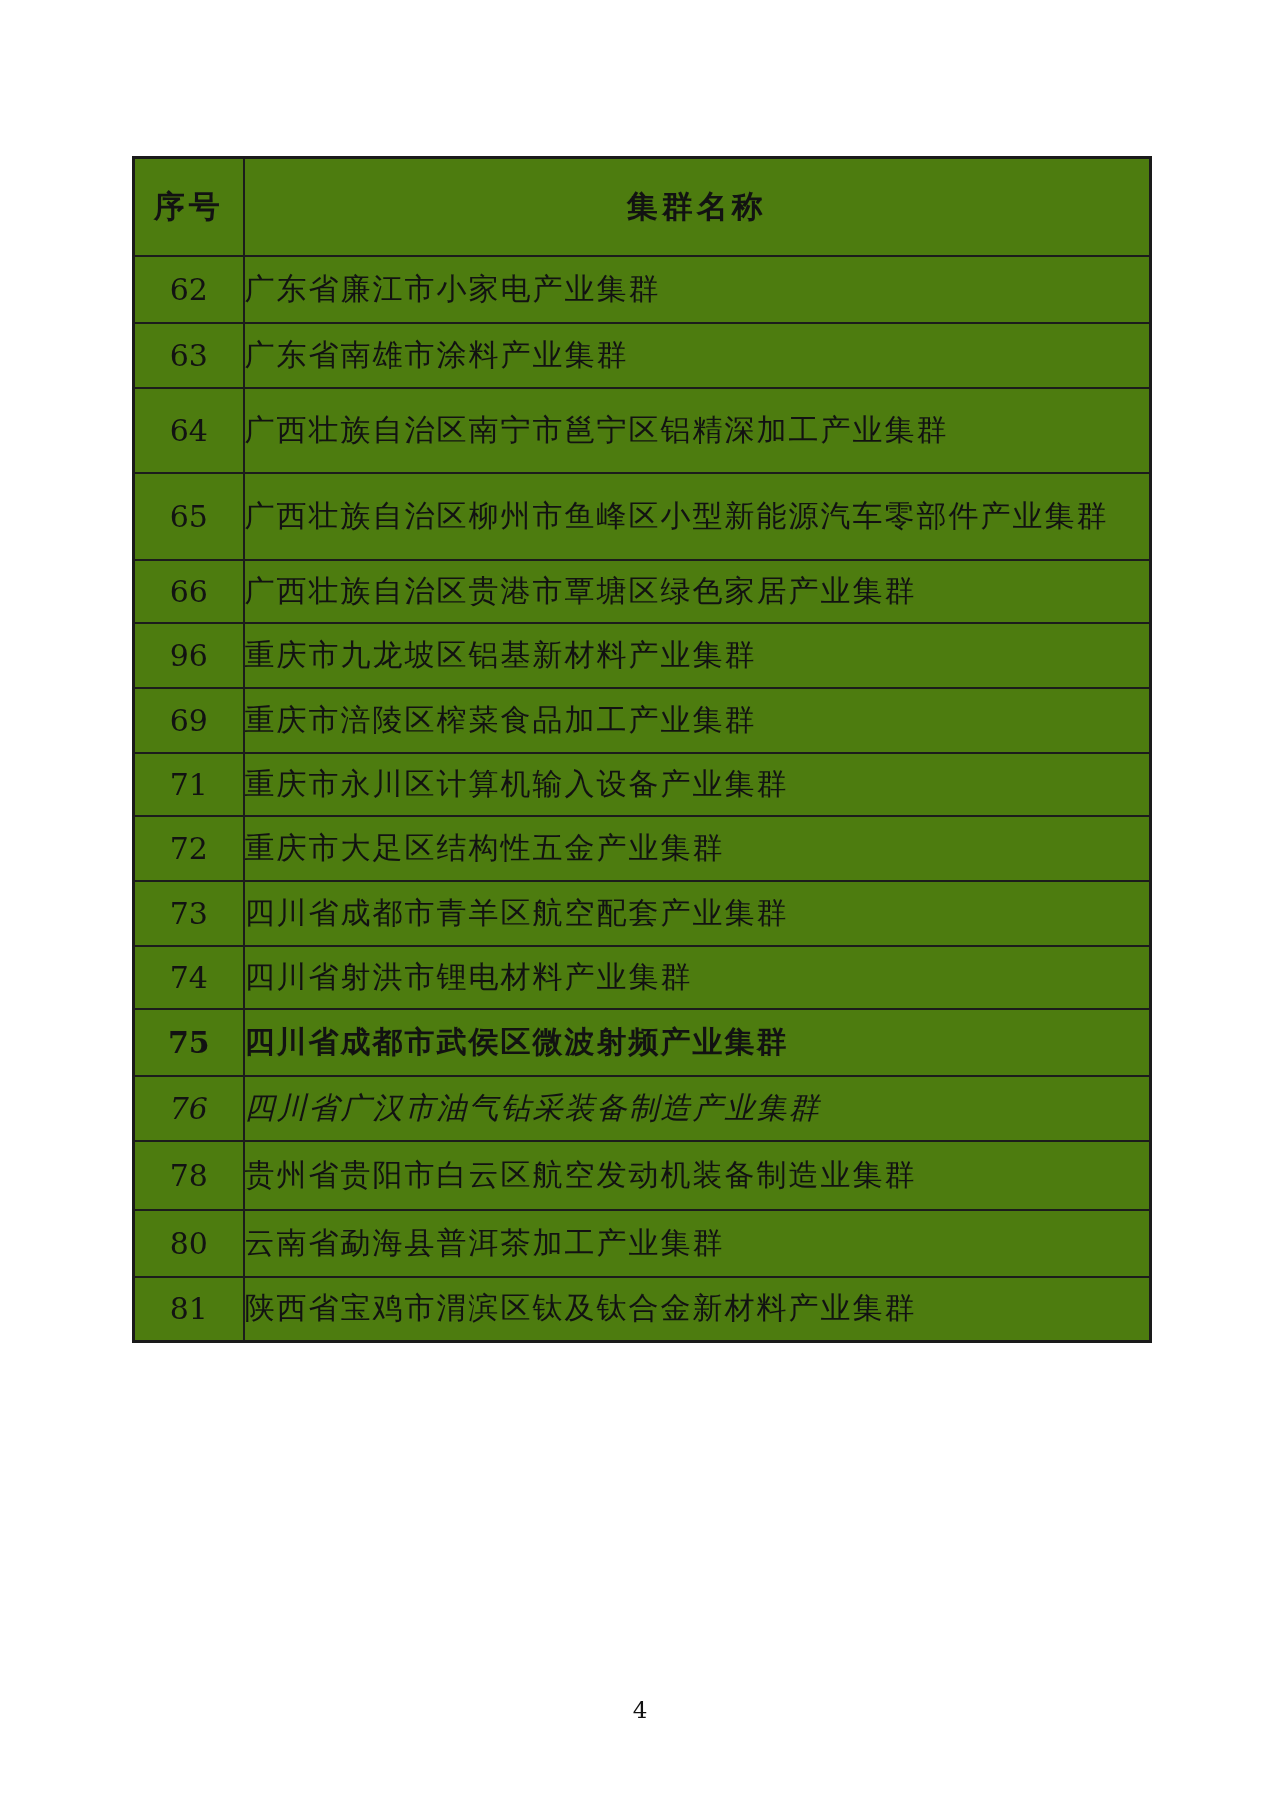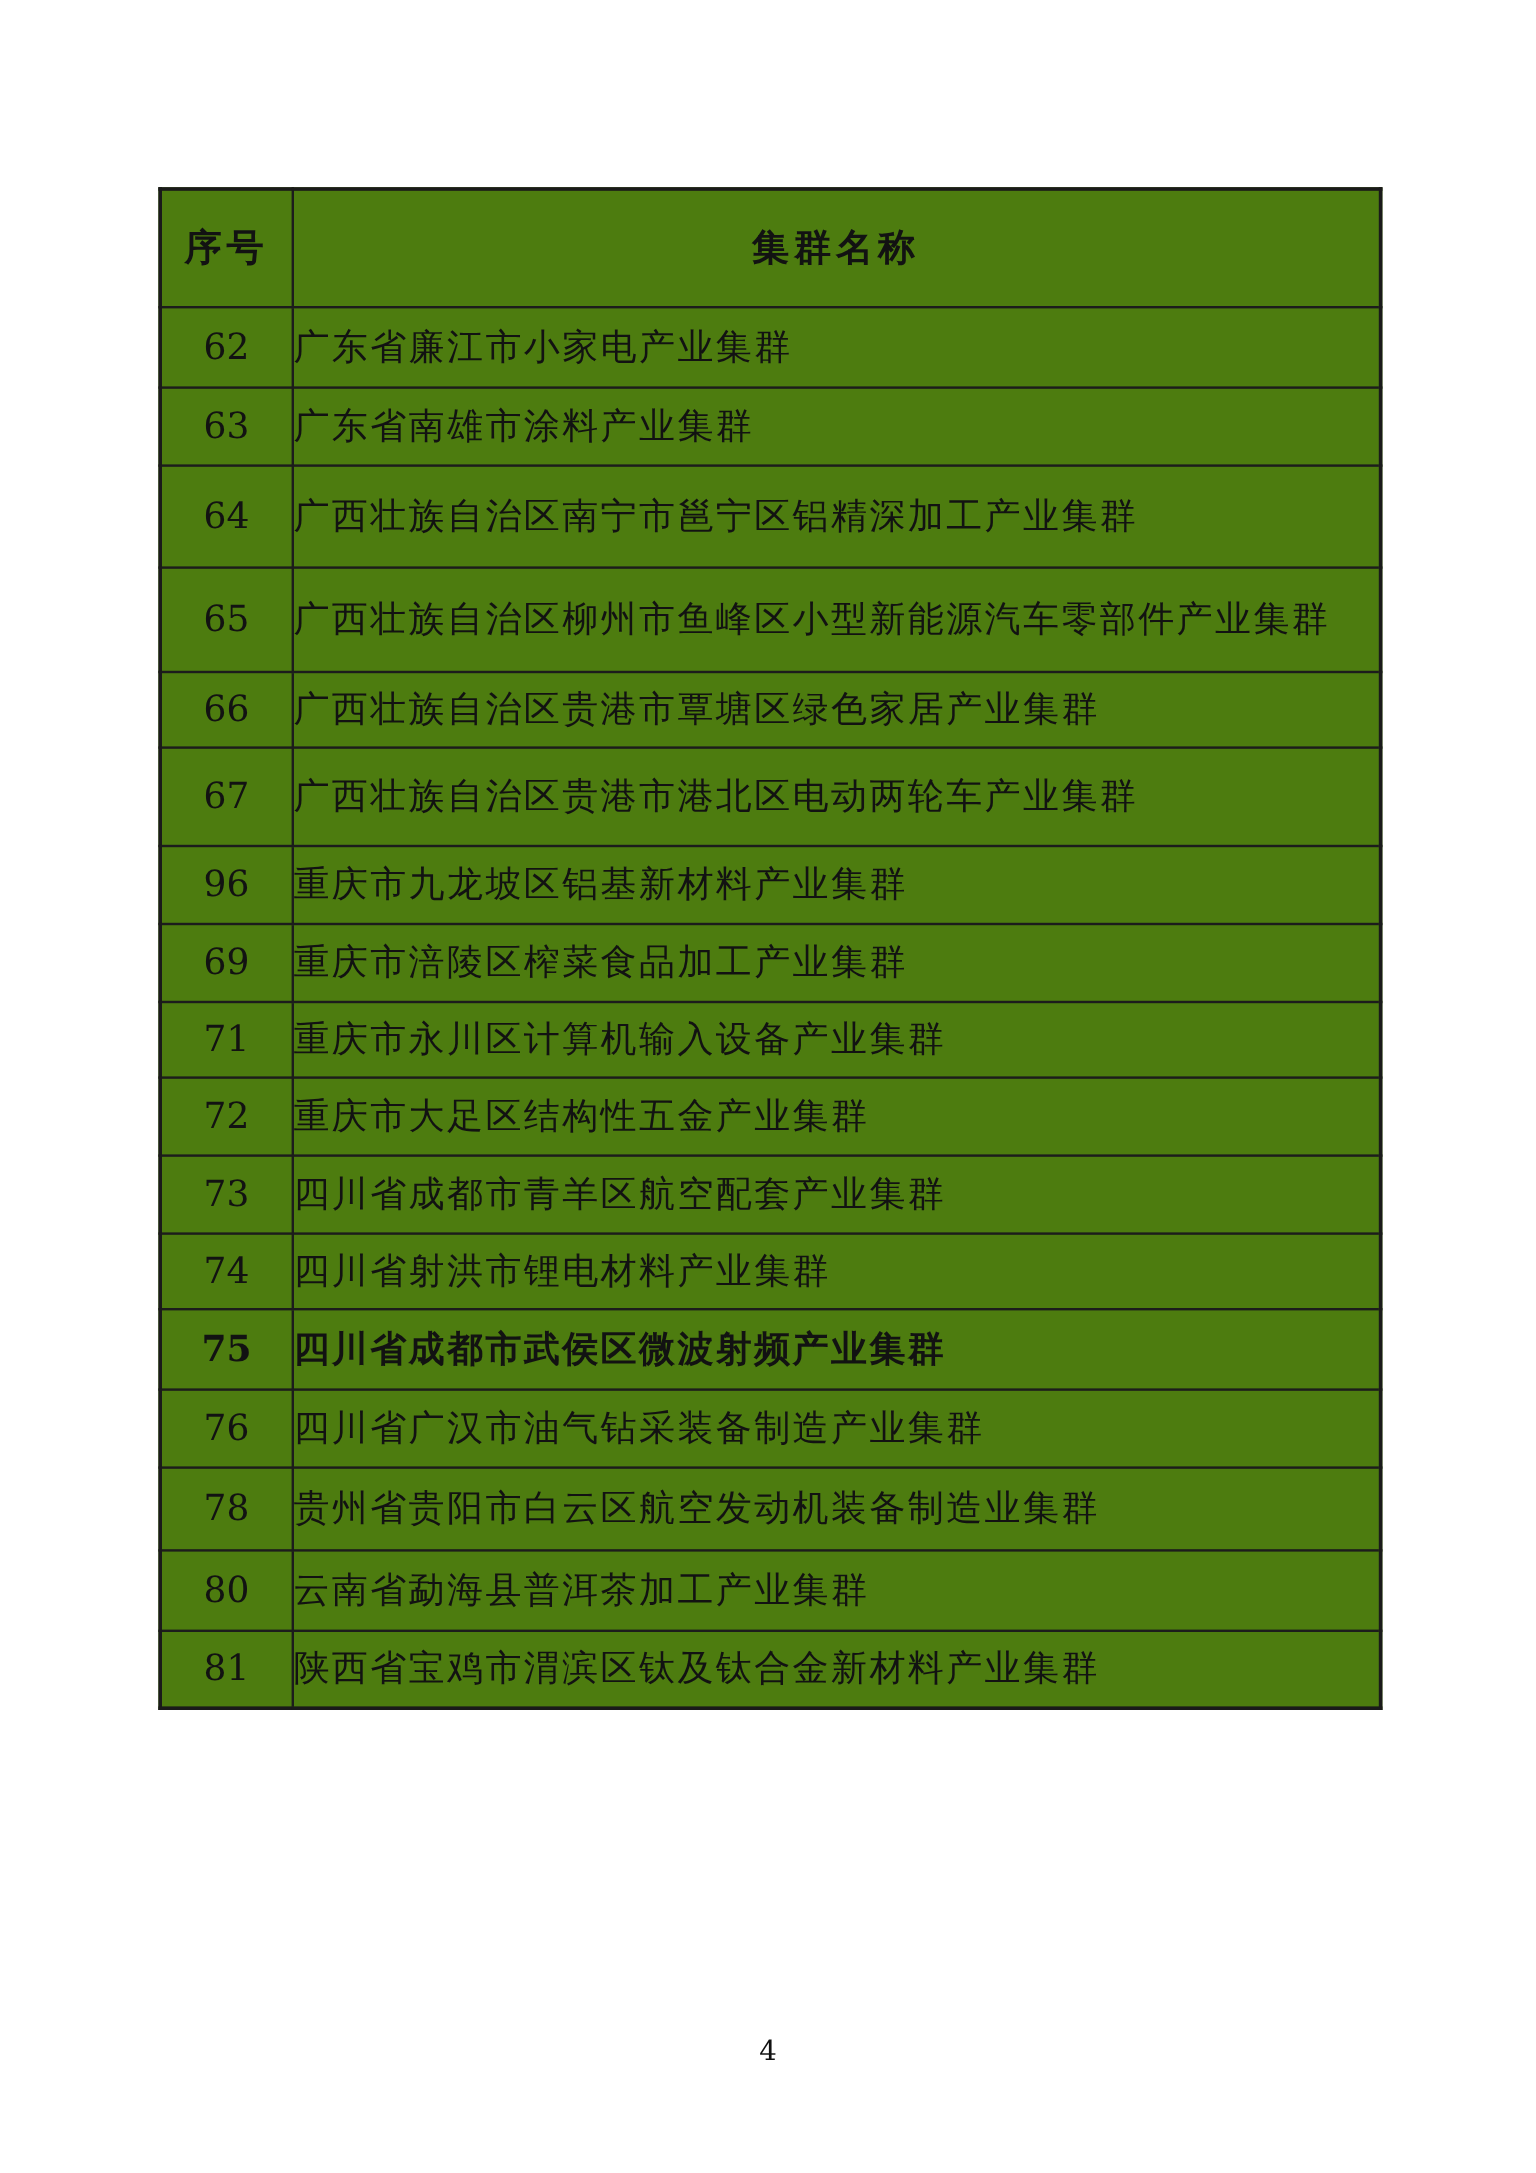--- a/index.html
+++ b/index.html
@@ -102,24 +102,20 @@
     <td class="cell-name">广西壮族自治区南宁市邕宁区铝精深加工产业集群</td>
   </tr>
         <tr style="height: 87px;">
     <td class="cell-index">65</td>
     <td class="cell-name">广西壮族自治区柳州市鱼峰区小型新能源汽车零部件产业集群</td>
   </tr>
         <tr style="height: 63px;">
     <td class="cell-index">66</td>
     <td class="cell-name">广西壮族自治区贵港市覃塘区绿色家居产业集群</td>
   </tr>
-        <tr style="height: 82px;">
-    <td class="cell-index">67</td>
-    <td class="cell-name">广西壮族自治区贵港市港北区电动两轮车产业集群</td>
-  </tr>
         <tr style="height: 65px;">
     <td class="cell-index">96</td>
     <td class="cell-name">重庆市九龙坡区铝基新材料产业集群</td>
   </tr>
         <tr style="height: 65px;">
     <td class="cell-index">69</td>
     <td class="cell-name">重庆市涪陵区榨菜食品加工产业集群</td>
   </tr>
         <tr style="height: 63px; margin-top: 12px;">
     <td class="cell-index">71</td>
@@ -134,21 +130,21 @@
     <td class="cell-name">四川省成都市青羊区航空配套产业集群</td>
   </tr>
         <tr style="height: 63px;">
     <td class="cell-index">74</td>
     <td class="cell-name">四川省射洪市锂电材料产业集群</td>
   </tr>
         <tr style="height: 67px; font-weight: bold;">
     <td class="cell-index">75</td>
     <td class="cell-name">四川省成都市武侯区微波射频产业集群</td>
   </tr>
-        <tr style="height: 65px;">
+        <tr style="height: 65px; font-style: italic;">
     <td class="cell-index">76</td>
     <td class="cell-name">四川省广汉市油气钻采装备制造产业集群</td>
   </tr>
         <tr style="height: 69px;">
     <td class="cell-index">78</td>
     <td class="cell-name">贵州省贵阳市白云区航空发动机装备制造业集群</td>
   </tr>
         <tr style="height: 67px;">
     <td class="cell-index">80</td>
     <td class="cell-name">云南省勐海县普洱茶加工产业集群</td>

